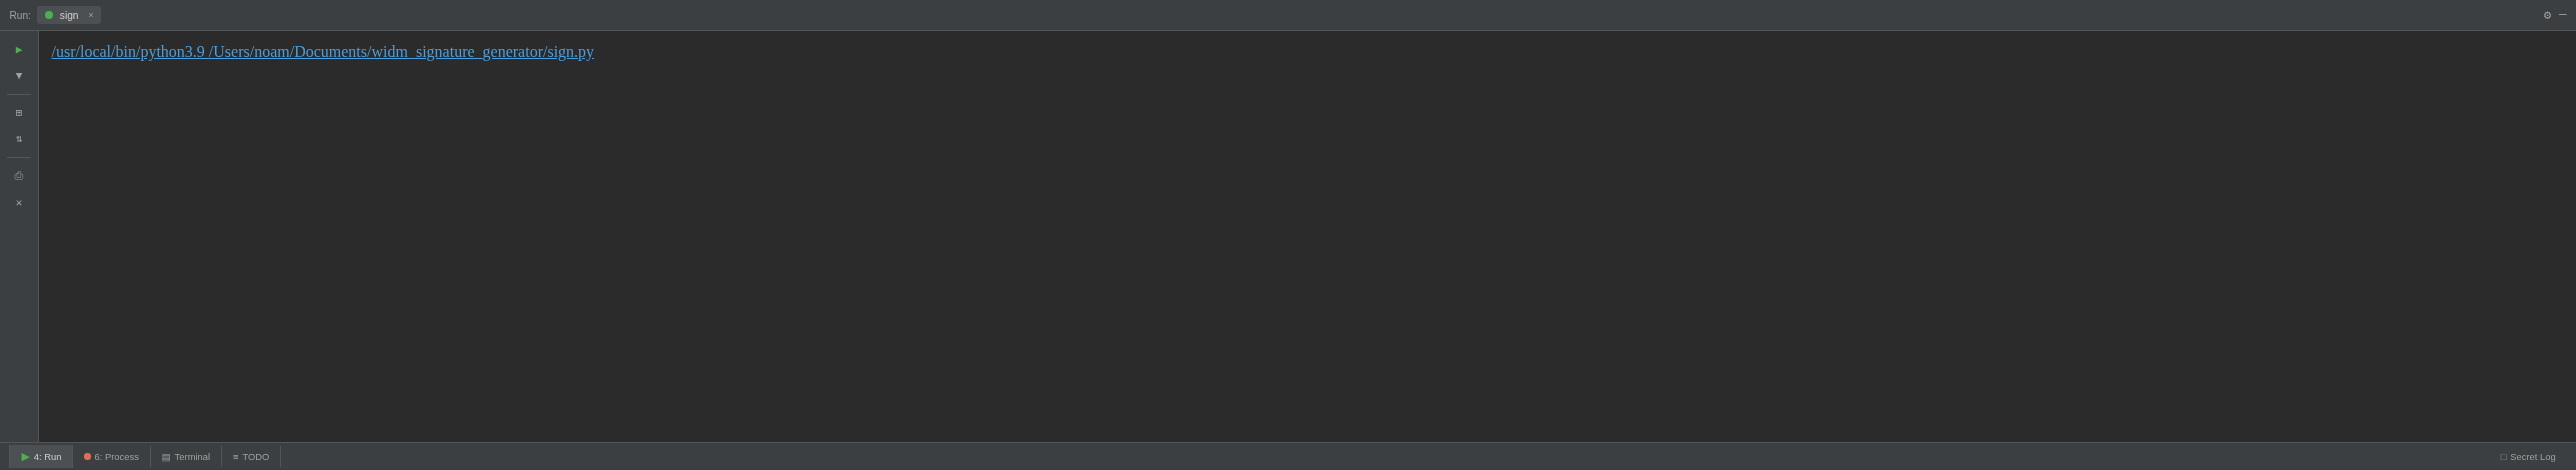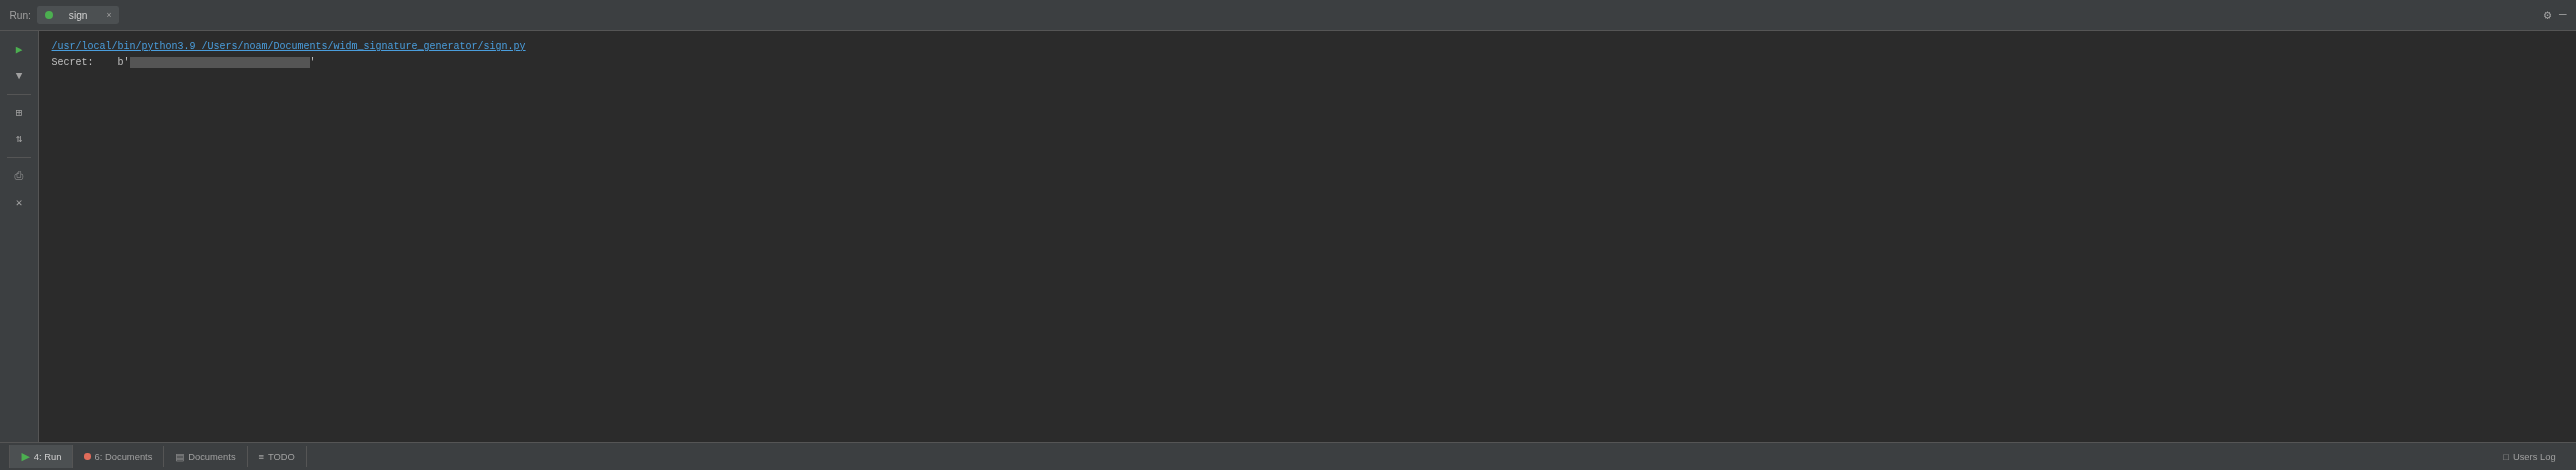--- a/index.html
+++ b/index.html
@@ -38,21 +38,21 @@
 
     .tab-item {
       display: flex;
       align-items: center;
       background-color: #4c5052;
       border-radius: 2.4px;
       padding: 3.1px 7.8px;
       color: #d0d0d0;
       font-family: sans-serif;
       font-size: 10.2px;
-      gap: 16px;
+      gap: 7px;
       cursor: pointer;
     }
 
     .tab-dot {
       width: 7.8px;
       height: 7.8px;
       background-color: #4caf50;
       border-radius: 50%;
       display: inline-block;
     }
@@ -126,22 +126,22 @@
       background-color: #2b2b2b;
       display: flex;
       flex-direction: column;
       overflow: hidden;
     }
 
     .output-content {
       flex: 1;
       padding: 7.8px 12.5px;
       overflow-y: auto;
-      font-family: Liberation Mono, monospace;
-      font-size: 10px;
+      font-family: Liberation Serif, serif;
+      font-size: 16px;
       line-height: 1.6;
       color: #d0d0d0;
     }
 
     .filepath-line {
       color: #4a9edd;
       text-decoration: underline;
       cursor: pointer;
     }
 
@@ -245,41 +245,40 @@
     <div class="sidebar-btn">⇅</div>
     <div class="sidebar-separator"></div>
     <div class="sidebar-btn">⎙</div>
     <div class="sidebar-btn">✕</div>
   </div>
 
   <div class="output-panel">
     <div class="output-content">
       <span class="filepath-line">/usr/local/bin/python3.9 /Users/noam/Documents/widm_signature_generator/sign.py</span>
       <br>
-      <span class="output-line"><span class="label-key">Secret:    </span><span>b'<span style="background-color:#555;color:#555;">                              </span>'</span></span>
     </div>
   </div>
 
 </div>
 
 <div class="bottom-bar">
   <div class="bottom-tab active">
     <span class="play-icon">▶</span>
     <span>4: Run</span>
   </div>
   <div class="bottom-tab">
     <span class="red-dot"></span>
-    <span>6: Documents</span>
+    <span>6: Process</span>
   </div>
   <div class="bottom-tab">
     <span>▤</span>
-    <span>Documents</span>
+    <span>Terminal</span>
   </div>
   <div class="bottom-tab">
     <span>≡</span>
     <span>TODO</span>
   </div>
   <div class="bottom-tab-right">
     <span>□</span>
-    <span>Users Log</span>
+    <span>Secret Log</span>
   </div>
 </div>
 
 
 </body></html>

